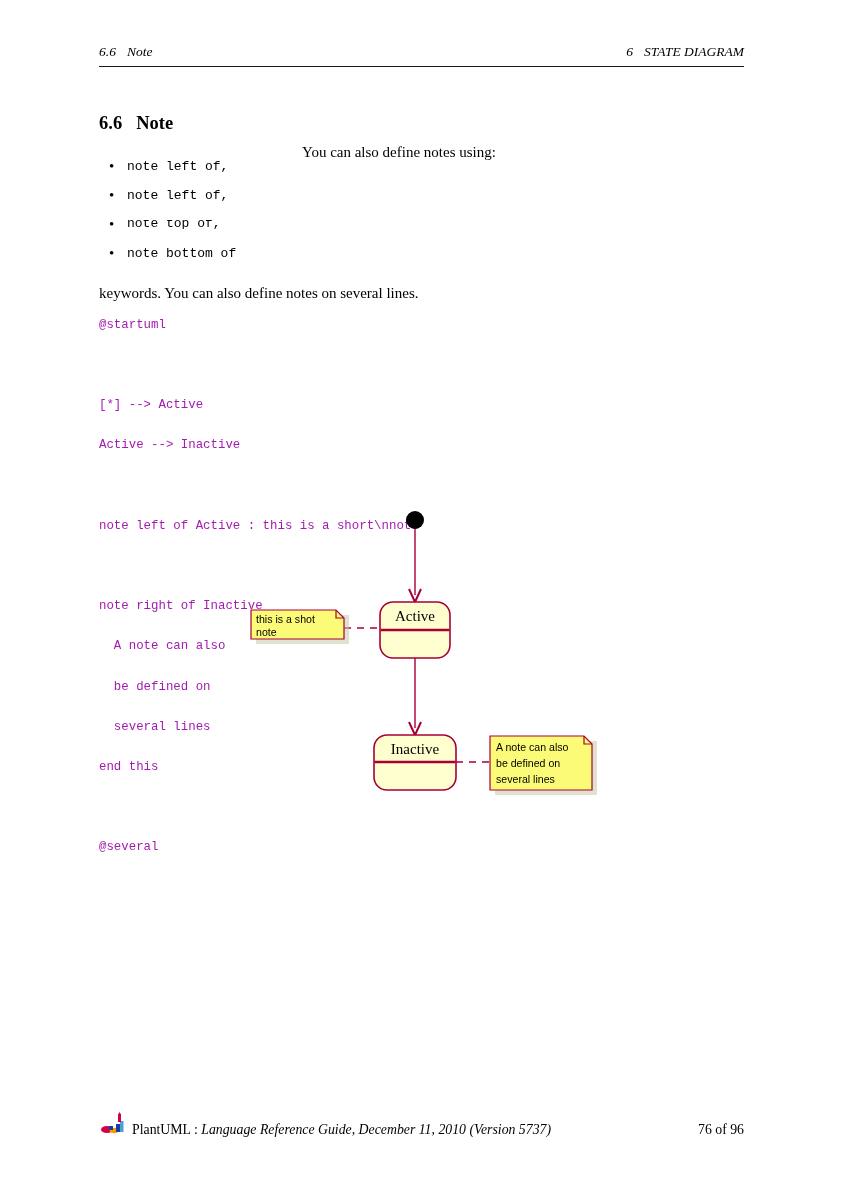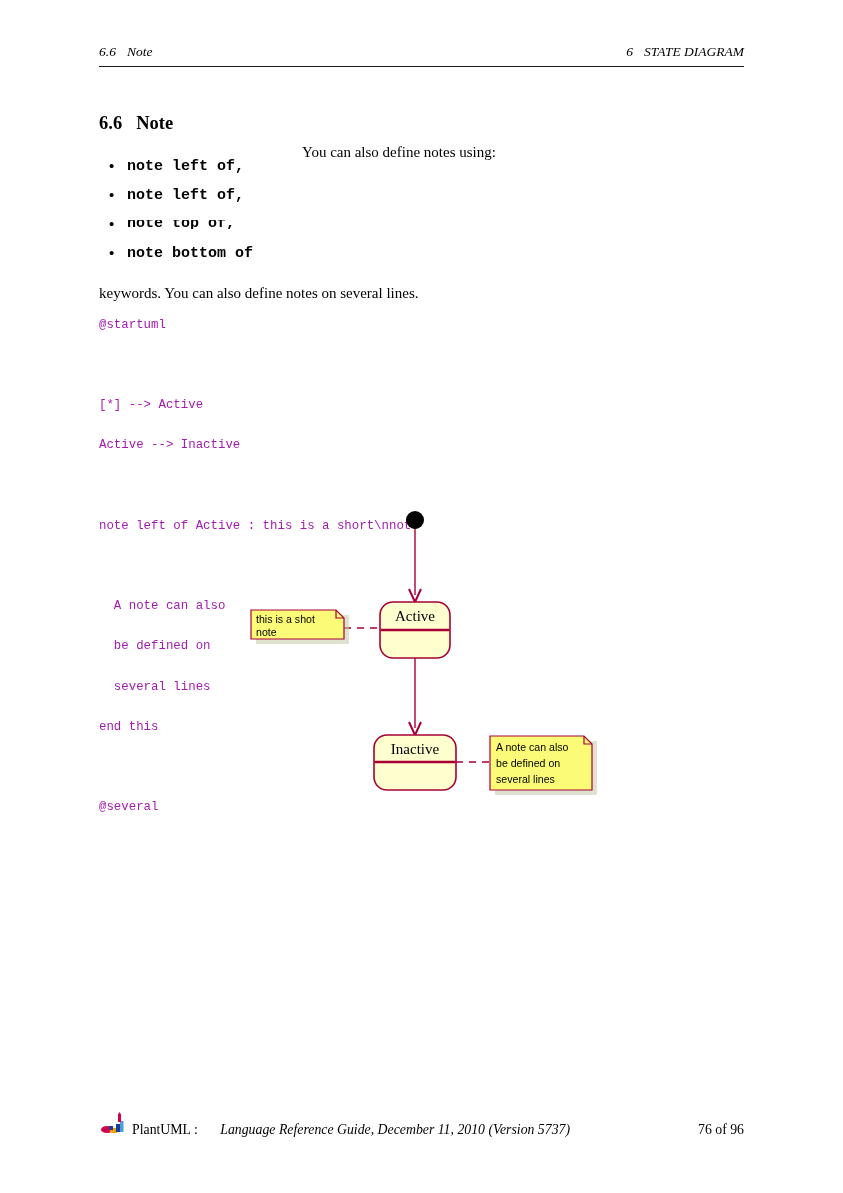--- a/index.html
+++ b/index.html
@@ -70,24 +70,23 @@
     width: 600px;
     list-style: none;
     margin: 0;
     padding: 0;
   }
   .bullet-item {
     position: relative;
     height: 29px;
     padding-left: 28px;
     font-family: "Liberation Mono", monospace;
-    font-size: 15px;
+    font-size: 13px;
     line-height: 29px;
     white-space: pre;
-    font-weight: bold;
   }
   .bullet-item::before {
     content: "\2022";
     position: absolute;
     left: 10px;
     top: 0;
     font-family: "Liberation Serif", serif;
     font-size: 15px;
   }
   
@@ -156,21 +155,21 @@
     width: 28px;
     height: 24px;
   }
   .footer-text {
     position: absolute;
     left: 33px;
     top: 4px;
     white-space: pre;
   }
   .footer-text .brand { font-style: normal; margin-top: 24px; }
-  .footer-text .guide { font-style: italic; margin-left: 19px; }
+  .footer-text .guide { font-style: italic; }
   .footer-page {
     position: absolute;
     right: 0;
     top: 4px;
     white-space: pre;
   }
 </style>
 </head>
 <body>
 
@@ -193,20 +192,21 @@
 <p class="body-text" id="keywords-paragraph">keywords. You can also define notes on several lines.</p>
 
 <div class="code-block">
   <div class="code-line">@startuml</div>
   <div class="code-line blank"></div>
   <div class="code-line">[*] --&gt; Active</div>
   <div class="code-line">Active --&gt; Inactive</div>
   <div class="code-line blank"></div>
   <div class="code-line">note left of Active : this is a short\nnote</div>
   <div class="code-line blank"></div>
+  <div class="code-line">note right of Inactive</div>
   <div class="code-line">  A note can also</div>
   <div class="code-line">  be defined on</div>
   <div class="code-line">  several lines</div>
   <div class="code-line">end this</div>
   <div class="code-line blank"></div>
   <div class="code-line">@several</div>
 </div>
 
 <div class="diagram">
   <svg width="843" height="320" viewBox="0 0 843 320" xmlns="http://www.w3.org/2000/svg">

